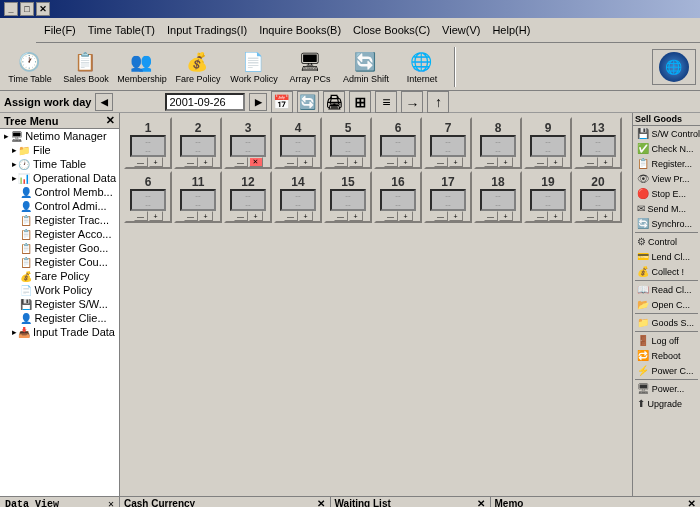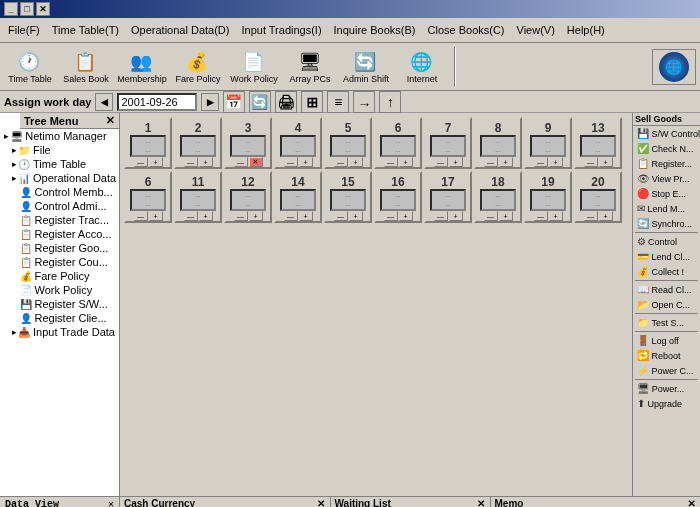--- a/index.html
+++ b/index.html
@@ -4,45 +4,45 @@
   <style>
     * { margin: 0; padding: 0; box-sizing: border-box; }
     body { width: 700px; height: 507px; font-family: 'MS Sans Serif', Arial, sans-serif; font-size: 11px; background: #d4d0c8; overflow: hidden; }
     
     
     .title-bar { background: linear-gradient(to right, #0a246a, #a6b5d7); color: white; height: 18px; display: flex; align-items: center; justify-content: space-between; padding: 0 4px; font-size: 11px; font-weight: bold; }
     .title-bar-buttons { display: flex; gap: 2px; }
     .title-btn { width: 14px; height: 14px; background: #d4d0c8; border: 1px solid #808080; font-size: 9px; display: flex; align-items: center; justify-content: center; cursor: pointer; color: black; }
     
     
-    .menu-bar { background: #d4d0c8; height: 18px; display: flex; align-items: center; padding: 12px 2px; border-bottom: 1px solid #808080; }
+    .menu-bar { background: #d4d0c8; height: 18px; display: flex; align-items: center; padding: 12px 2px; border-bottom: 1px solid #808080; margin-left: 36px; }
     .menu-item { padding: 1px 6px; font-size: 11px; cursor: pointer; }
     
     
     .toolbar { background: #d4d0c8; height: 48px; display: flex; align-items: center; padding: 2px 4px; gap: 4px; border-bottom: 1px solid #808080; }
     .toolbar-btn { display: flex; flex-direction: column; align-items: center; justify-content: center; width: 52px; height: 44px; background: #d4d0c8; border: 1px solid #d4d0c8; cursor: pointer; font-size: 9px; text-align: center; }
     .toolbar-icon { width: 24px; height: 24px; display: flex; align-items: center; justify-content: center; font-size: 18px; }
     .toolbar-separator { width: 2px; height: 40px; border-left: 1px solid #808080; border-right: 1px solid #fff; margin: 0 2px; }
     .inet-info { margin-left: auto; background: #d4d0c8; border: 1px solid #808080; padding: 2px 6px; display: flex; align-items: center; gap: 6px; font-size: 10px; }
     .inet-label { color: #003399; font-weight: bold; font-size: 11px; }
     .free-test { color: red; font-size: 10px; font-weight: bold; }
     .globe-icon { width: 30px; height: 30px; background: radial-gradient(circle, #4488cc, #002266); border-radius: 50%; display: flex; align-items: center; justify-content: center; color: white; font-size: 14px; }
     
     
     .assign-bar { background: #d4d0c8; height: 22px; display: flex; align-items: center; padding: 0 4px; gap: 4px; border-bottom: 1px solid #999; font-size: 11px; font-weight: bold; }
-    .assign-bar input { height: 18px; border: 2px inset #808080; background: white; padding: 0 2px; font-size: 11px; width: 80px; }
+    .assign-bar input { height: 18px; border: 2px inset #808080; background: white; padding: 0 2px; font-size: 11px; width: 80px; margin-left: 48px; }
     .nav-btn { width: 18px; height: 18px; background: #d4d0c8; border: 1px solid #808080; display: flex; align-items: center; justify-content: center; cursor: pointer; font-size: 9px; }
     .icon-btn { width: 22px; height: 22px; background: #d4d0c8; border: 1px solid #808080; display: flex; align-items: center; justify-content: center; cursor: pointer; font-size: 14px; }
     
     
     .main-content { display: flex; height: calc(507px - 18px - 18px - 48px - 22px - 18px); }
     
     
     .sidebar { width: 120px; background: white; border-right: 1px solid #808080; overflow-y: auto; flex-shrink: 0; }
-    .tree-menu-header { background: #d4d0c8; border-bottom: 1px solid #808080; padding: 1px 4px; font-size: 11px; font-weight: bold; display: flex; align-items: center; justify-content: space-between; margin-left: 20px; }
+    .tree-menu-header { background: #d4d0c8; border-bottom: 1px solid #808080; padding: 1px 4px; font-size: 11px; font-weight: bold; display: flex; align-items: center; justify-content: space-between; }
     .tree-item { display: flex; align-items: center; padding: 1px 4px; cursor: pointer; font-size: 11px; white-space: nowrap; overflow: hidden; }
     .tree-indent { padding-left: 12px; }
     .expand-icon { font-size: 9px; margin-right: 2px; }
     .tree-icon { margin-right: 2px; font-size: 10px; }
     
     
     .pc-area { flex: 1; background: #d4d0c8; padding: 2px; overflow-y: auto; position: relative; }
     .pc-grid { display: flex; flex-wrap: wrap; gap: 2px; padding: 2px; }
     .pc-card { width: 48px; height: 52px; background: #d4d0c8; border: 2px outset #d4d0c8; display: flex; flex-direction: column; align-items: center; justify-content: space-between; padding: 2px; cursor: pointer; position: relative; }
     .pc-number { font-size: 12px; font-weight: bold; color: #333; }
@@ -89,21 +89,20 @@
   <div class="title-bar-buttons">
     <div class="title-btn">_</div>
     <div class="title-btn">□</div>
     <div class="title-btn">✕</div>
   </div>
 </div>
 
 <div class="menu-bar" id="menu-bar">
     <div class="menu-item">File(F)</div>
     <div class="menu-item">Time Table(T)</div>
-    <div class="menu-item">Operational Data(D)</div>
     <div class="menu-item">Input Tradings(I)</div>
     <div class="menu-item">Inquire Books(B)</div>
     <div class="menu-item">Close Books(C)</div>
     <div class="menu-item">View(V)</div>
     <div class="menu-item">Help(H)</div>
   </div>
 
 <div class="toolbar" id="toolbar-area">
 
   <div class="toolbar-btn">
@@ -407,21 +406,21 @@
         <div class="right-menu-item">
           <span class="right-icon">👁</span>
           <span>View Pr...</span>
         </div>
         <div class="right-menu-item">
           <span class="right-icon">🔴</span>
           <span>Stop E...</span>
         </div>
         <div class="right-menu-item">
           <span class="right-icon">✉</span>
-          <span>Lend M...</span>
+          <span>Send M...</span>
         </div>
         <div class="right-menu-item">
           <span class="right-icon">🔄</span>
           <span>Synchro...</span>
         </div>
         <div class="separator-line"></div>
         <div class="right-menu-item">
           <span class="right-icon">⚙</span>
           <span>Control</span>
         </div>
@@ -438,21 +437,21 @@
           <span class="right-icon">📖</span>
           <span>Read Cl...</span>
         </div>
         <div class="right-menu-item">
           <span class="right-icon">📂</span>
           <span>Open C...</span>
         </div>
         <div class="separator-line"></div>
         <div class="right-menu-item">
           <span class="right-icon">📁</span>
-          <span>Test S...</span>
+          <span>Goods S...</span>
         </div>
         <div class="separator-line"></div>
         <div class="right-menu-item">
           <span class="right-icon">🚪</span>
           <span>Log off</span>
         </div>
         <div class="right-menu-item">
           <span class="right-icon">🔁</span>
           <span>Reboot</span>
         </div>

